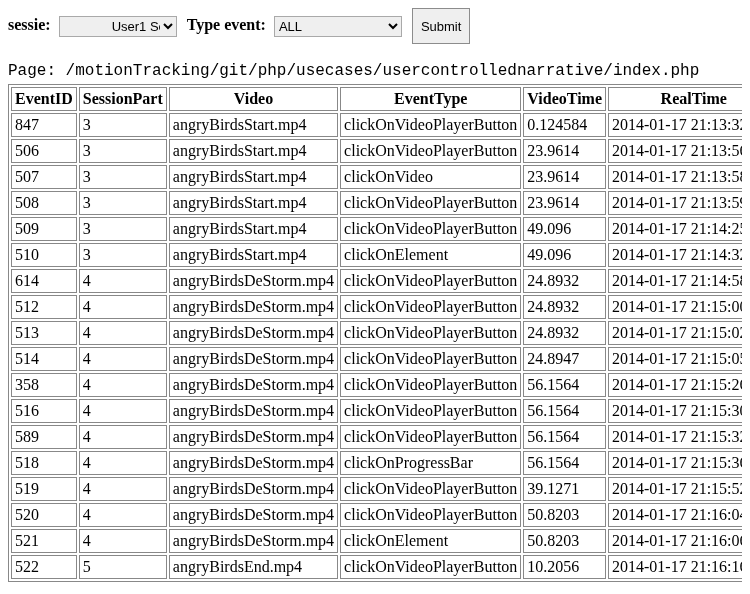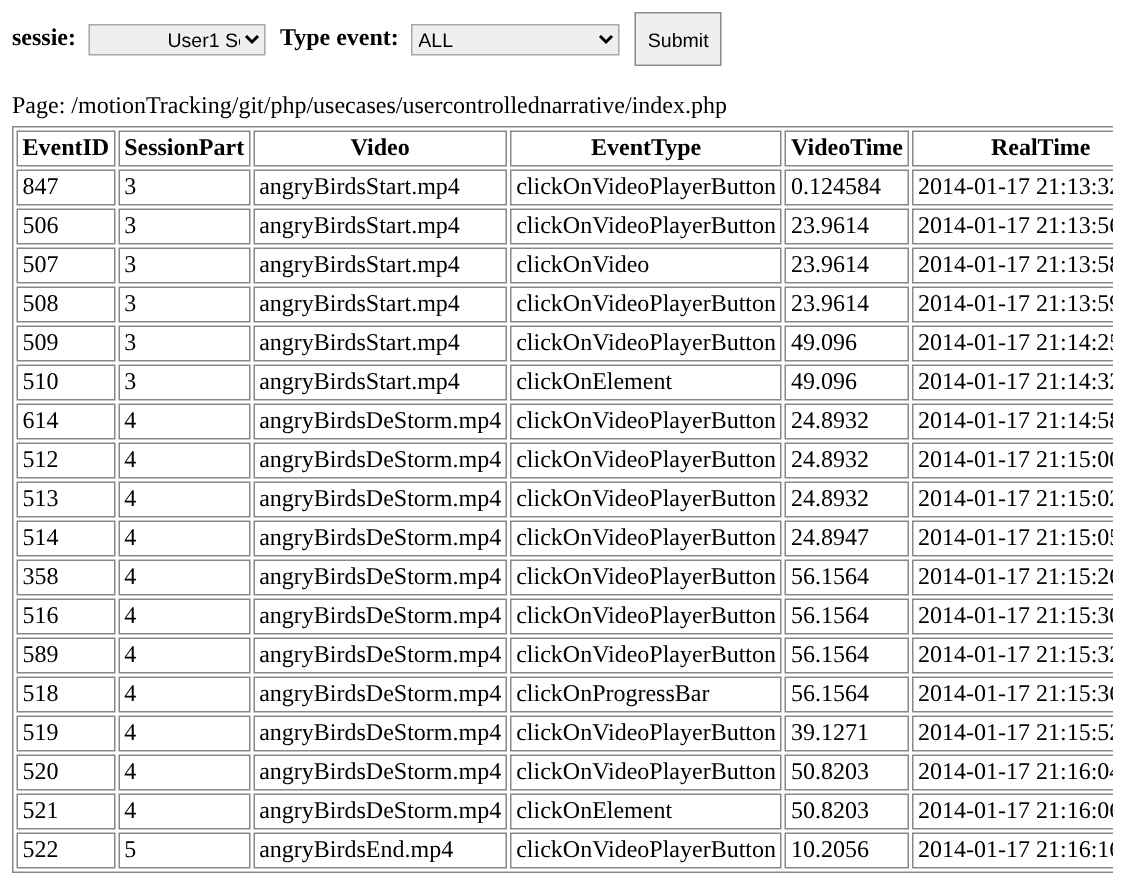--- a/index.html
+++ b/index.html
@@ -19,33 +19,34 @@
     select {
       font-family: Arial, sans-serif;
       font-size: 13px;
       background: #efefef;
       border: 1px solid #a9a9a9;
       height: 21px;
       margin-right: 6px;
       vertical-align: middle;
     }
     #sessie-select { width: 118px; padding-left: 48px; }
-    #type-select { width: 139px; }
+    #type-select { width: 128px; }
     button {
       font-family: Arial, sans-serif;
       font-size: 13px;
       background: #efefef;
       border: 1px solid #8c8c8c;
       padding: 2px 8px;
       height: 36px;
       vertical-align: middle;
       cursor: pointer;
     }
     .page-line {
       margin: 0 0 4px 0;
+      font-family: Liberation Mono, monospace;
     }
     table {
       border-collapse: separate;
       border-spacing: 2px;
       border: 1px solid #888;
     }
     th, td {
       border: 1px solid #888;
       padding: 2px 3px;
       text-align: left;

